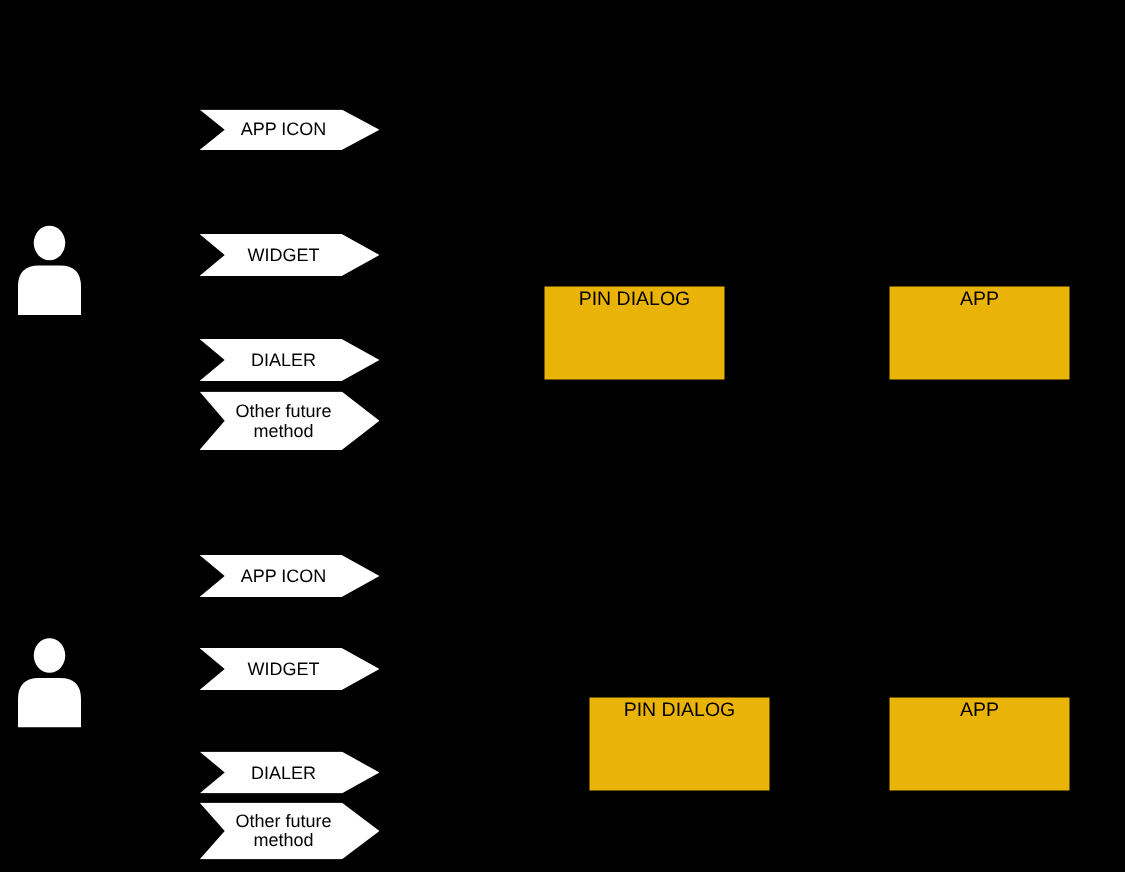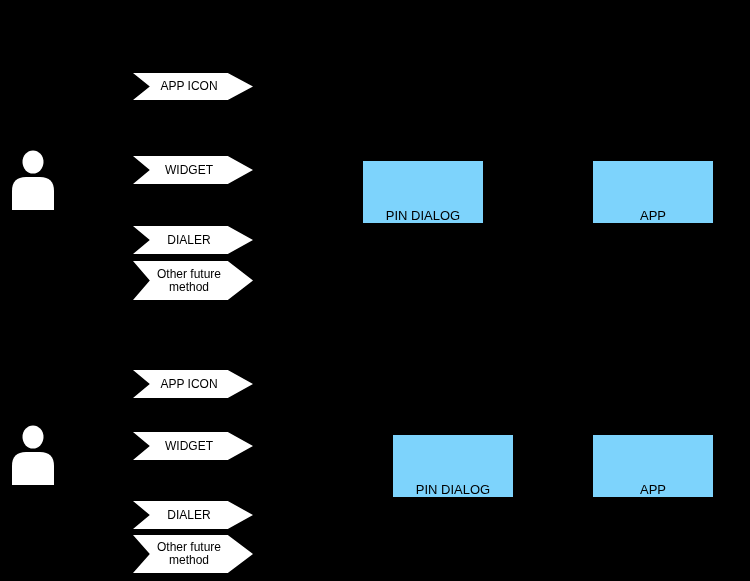--- a/index.html
+++ b/index.html
@@ -34,26 +34,27 @@
     line-height: 13px;
     text-align: center;
   }
   .arrow.h27 { height: 27px; }
   .arrow.h28 { height: 28px; margin-top: 24px; }
   .arrow.h38 { height: 38px; }
   .arrow.h39 { height: 39px; }
   .node {
     position: absolute;
     width: 120px; height: 62px;
-    background: #7dd3fc;
+    background: #eab308;
     color: #000000;
     display: flex;
-    align-items: flex-end;
+    align-items: flex-start;
     justify-content: center;
     font-size: 13px;
+    margin-top: 30px;
   }
 </style>
 </head>
 <body>
 
 <div class="canvas">
 
   <div class="person" style="left:12px; top:150px;">
     <svg viewBox="0 0 42 60" width="42" height="60">
       <ellipse cx="21" cy="12" rx="10.5" ry="11.5" fill="#ffffff"></ellipse>

